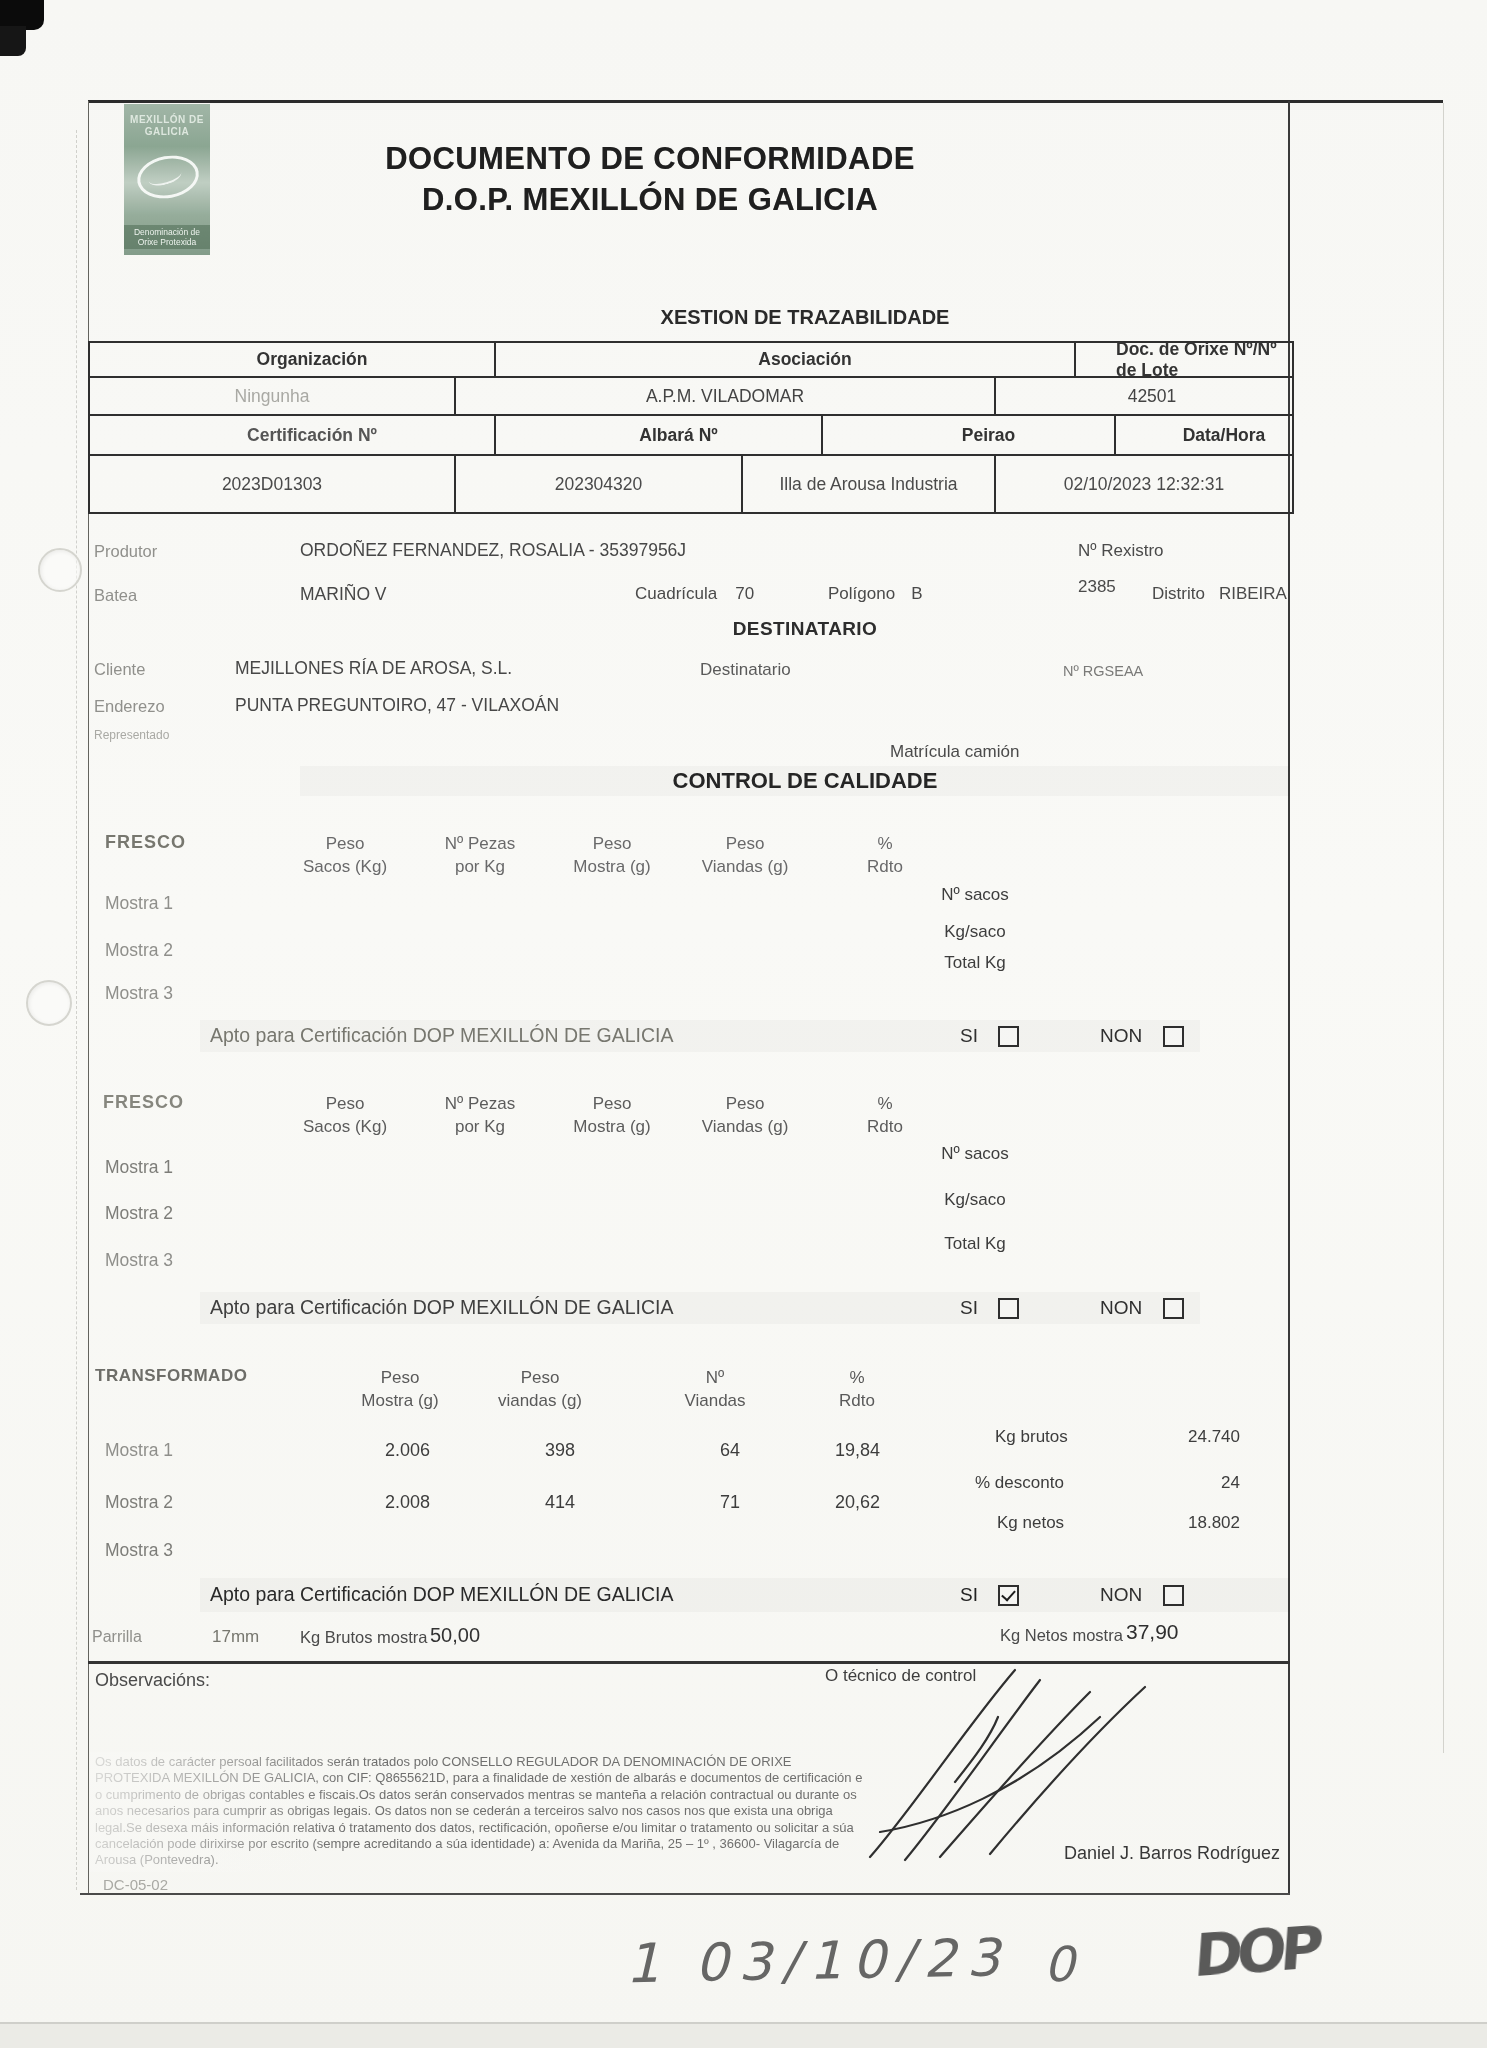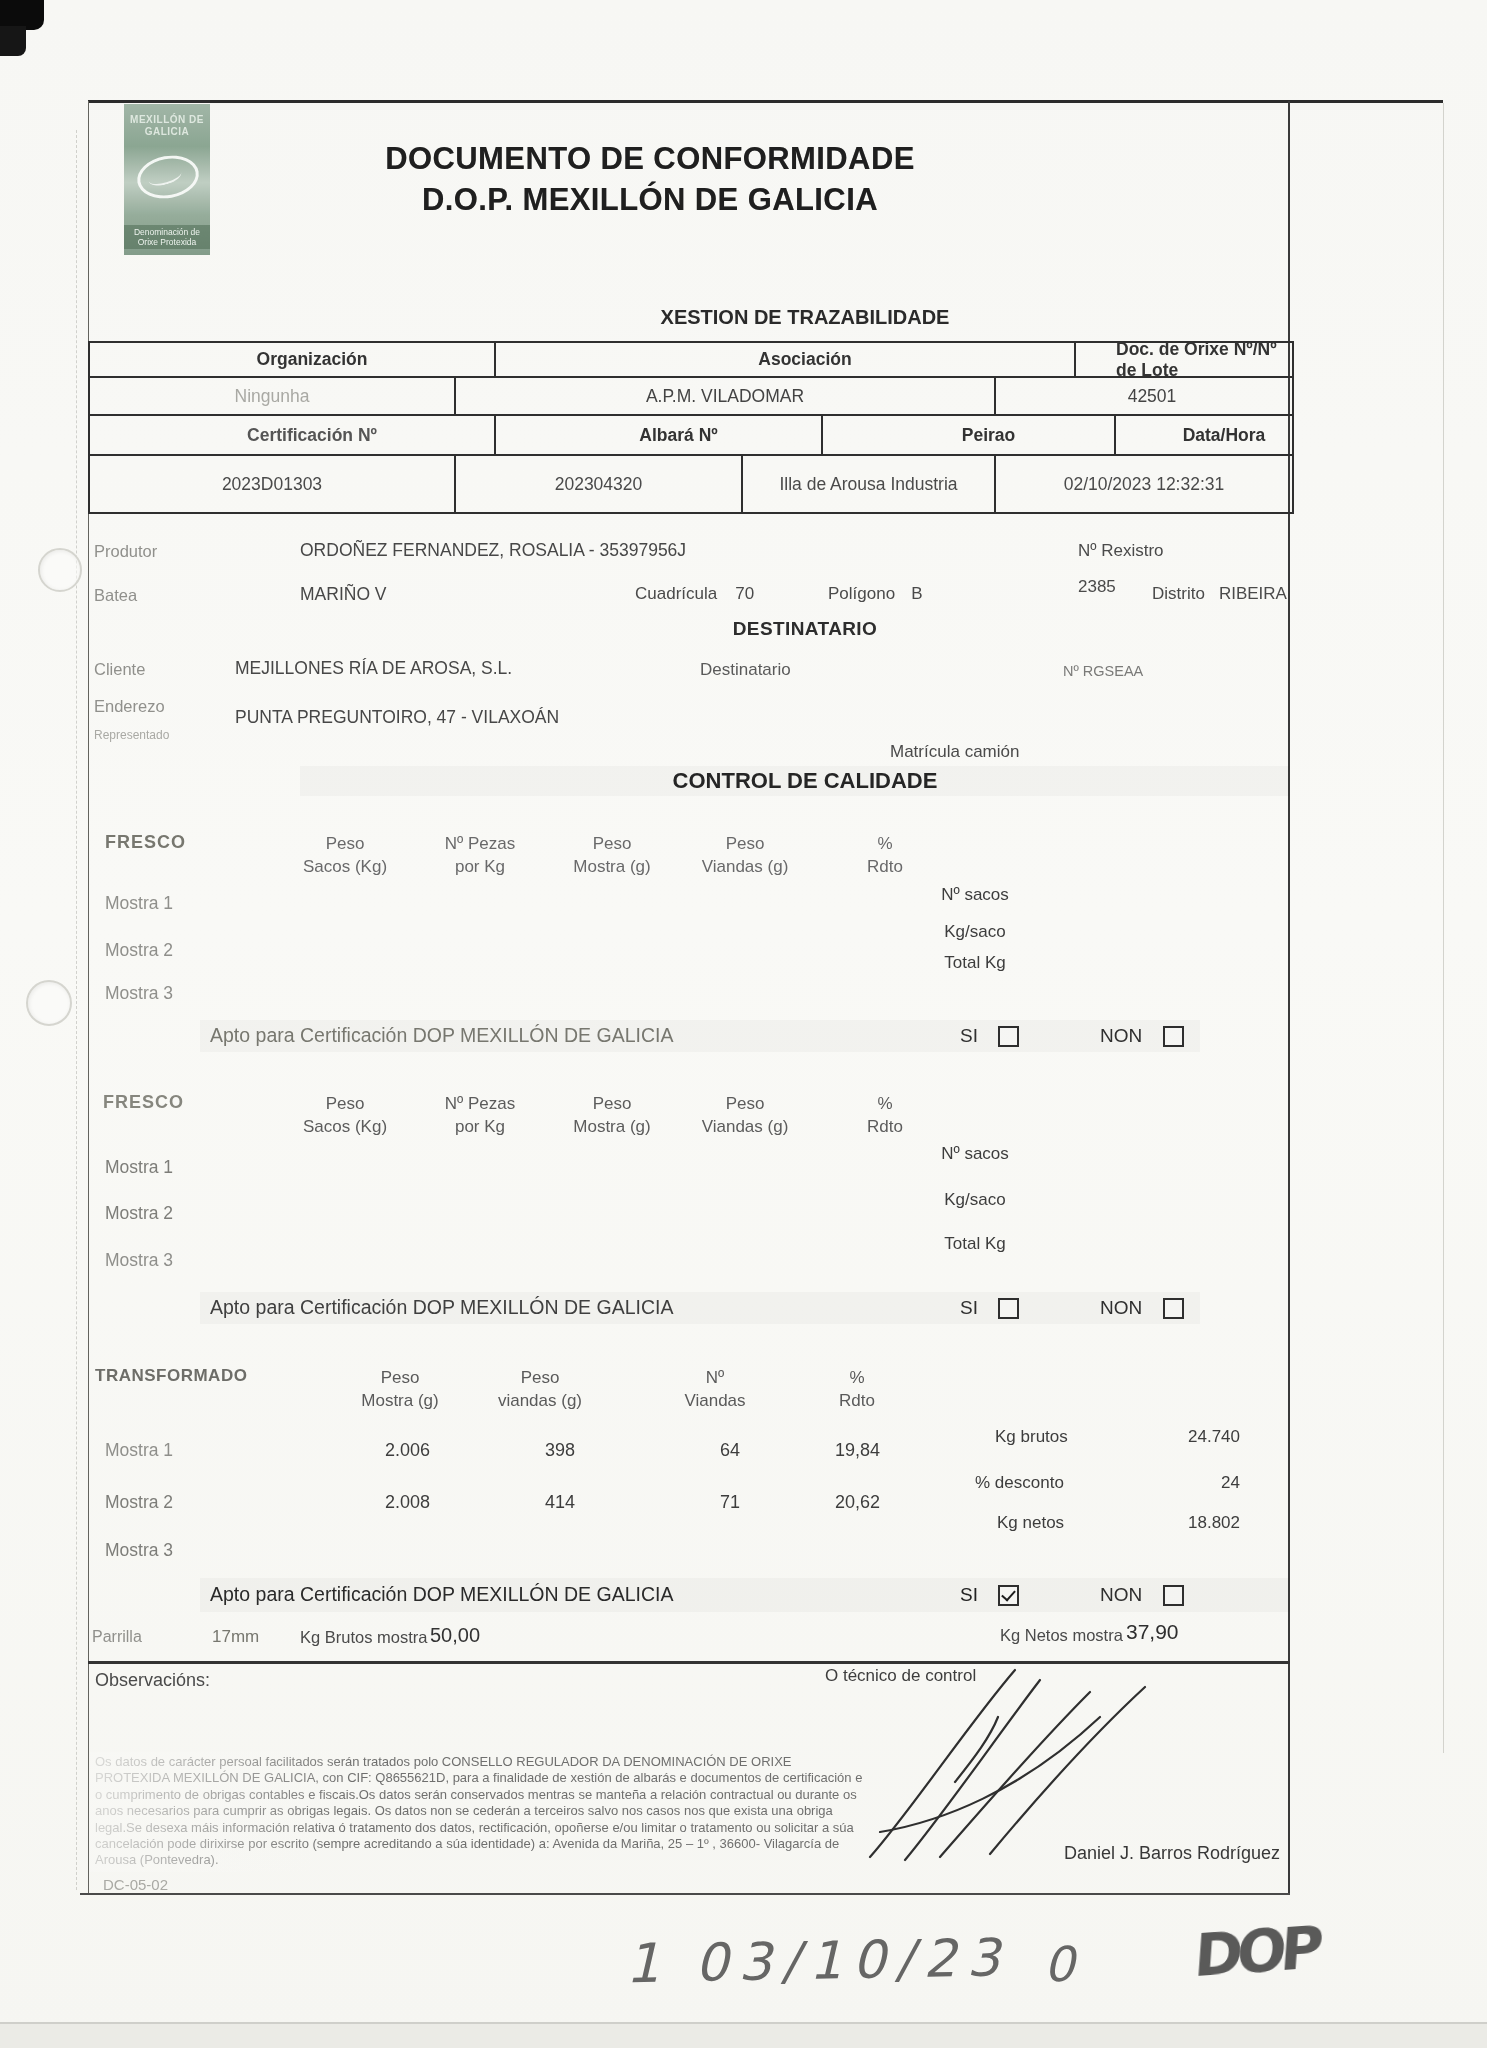--- a/index.html
+++ b/index.html
@@ -139,21 +139,21 @@
     <span>Distrito</span>
     <span>RIBEIRA</span>
   </div>
 
   <div class="centerband h2" style="top:618px;">DESTINATARIO</div>
   <div class="t lab" style="left:94px;top:660px;">Cliente</div>
   <div class="t val" style="left:235px;top:658px;">MEJILLONES RÍA DE AROSA, S.L.</div>
   <div class="t" style="left:700px;top:660px;font-size:17px;color:#5a5a5a;">Destinatario</div>
   <div class="t" style="left:1063px;top:663px;font-size:14.5px;color:#7a7a78;">Nº RGSEAA</div>
   <div class="t lab" style="left:94px;top:697px;">Enderezo</div>
-  <div class="t val" style="left:235px;top:695px;margin-top:12px;">PUNTA PREGUNTOIRO, 47 - VILAXOÁN</div>
+  <div class="t val" style="left:235px;top:695px;">PUNTA PREGUNTOIRO, 47 - VILAXOÁN</div>
   <div class="t vlab" style="left:94px;top:728px;">Representado</div>
   <div class="t" style="left:890px;top:742px;font-size:17px;color:#4a4a4a;">Matrícula camión</div>
 
   <div class="strip" style="left:300px;top:766px;width:990px;height:30px;"></div>
   <div class="centerband b" style="top:768px;font-size:22px;color:#252525;">CONTROL DE CALIDADE</div>
 
   <div class="t b stamp" style="left:105px;top:832px;font-size:18px;letter-spacing:1px;">FRESCO</div>
   <div class="fh" style="left:280px;top:832px;">
       <div>Peso</div>
       <div>Sacos (Kg)</div>

